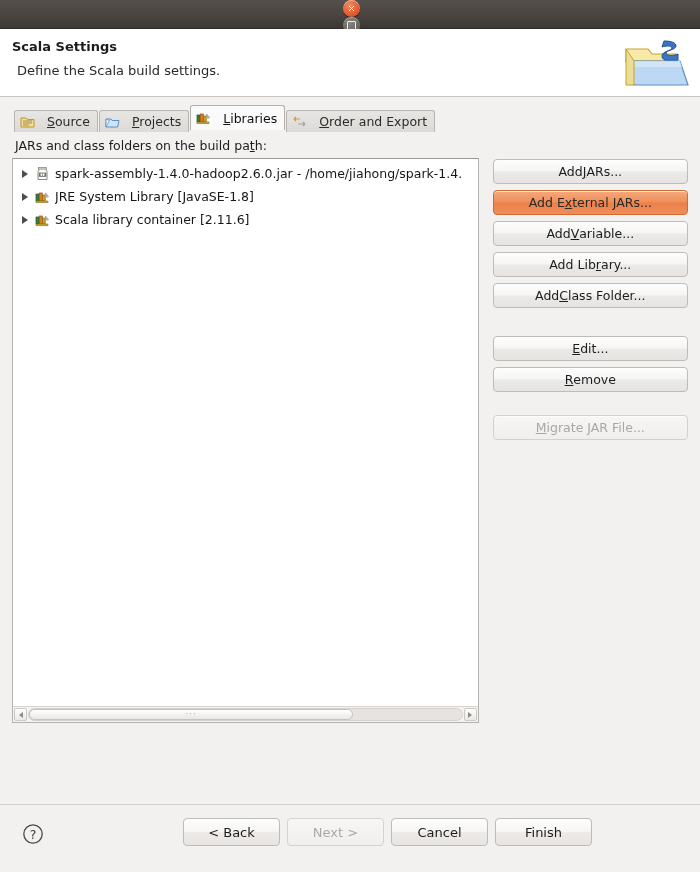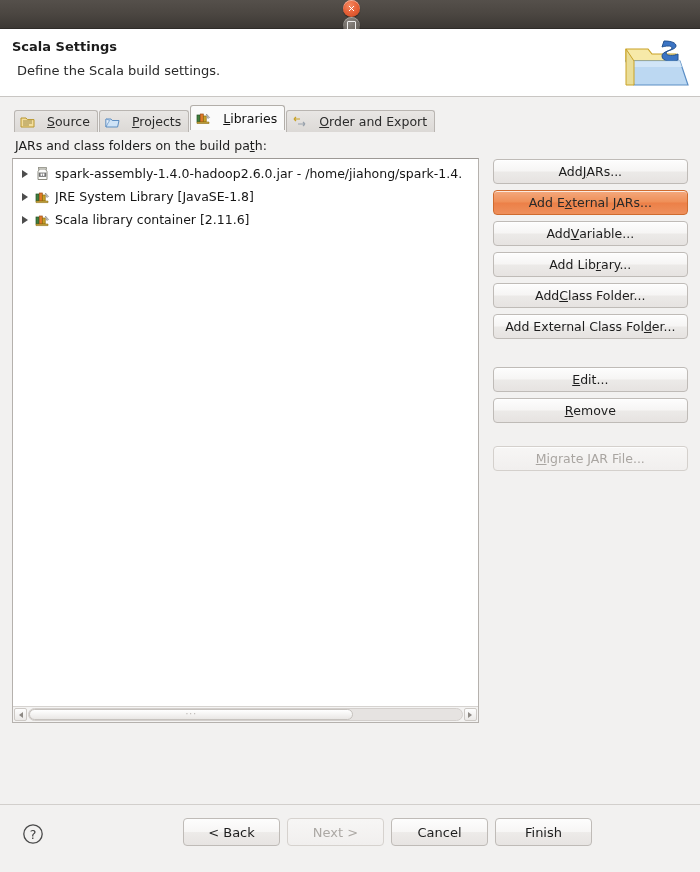--- a/index.html
+++ b/index.html
@@ -470,25 +470,20 @@
       <div class="btn">
           <span>Add Lib</span>
           <u>r</u>
           <span>ary...</span>
         </div>
       <div class="btn">
           <span>Add </span>
           <u>C</u>
           <span>lass Folder...</span>
         </div>
-      <div class="btn">
-          <span>Add External Class Fol</span>
-          <u>d</u>
-          <span>er...</span>
-        </div>
 
       <div class="gap-lg"></div>
 
       <div class="btn">
           <span></span>
           <u>E</u>
           <span>dit...</span>
         </div>
       <div class="btn">
           <span></span>

